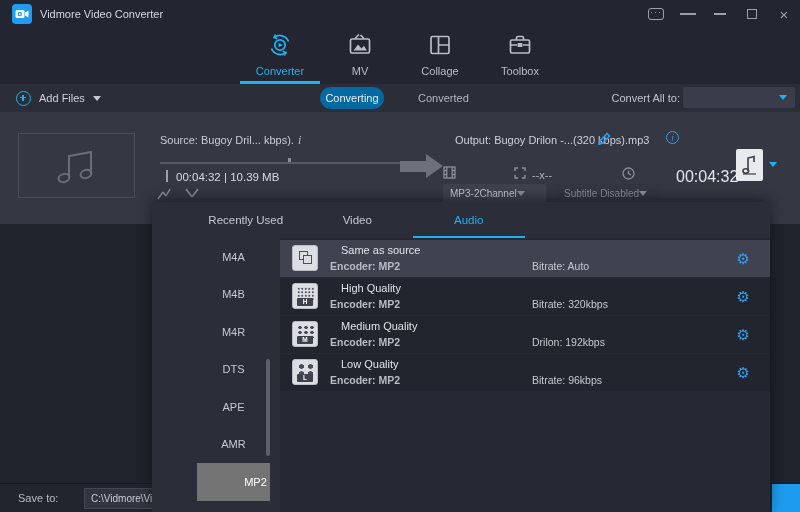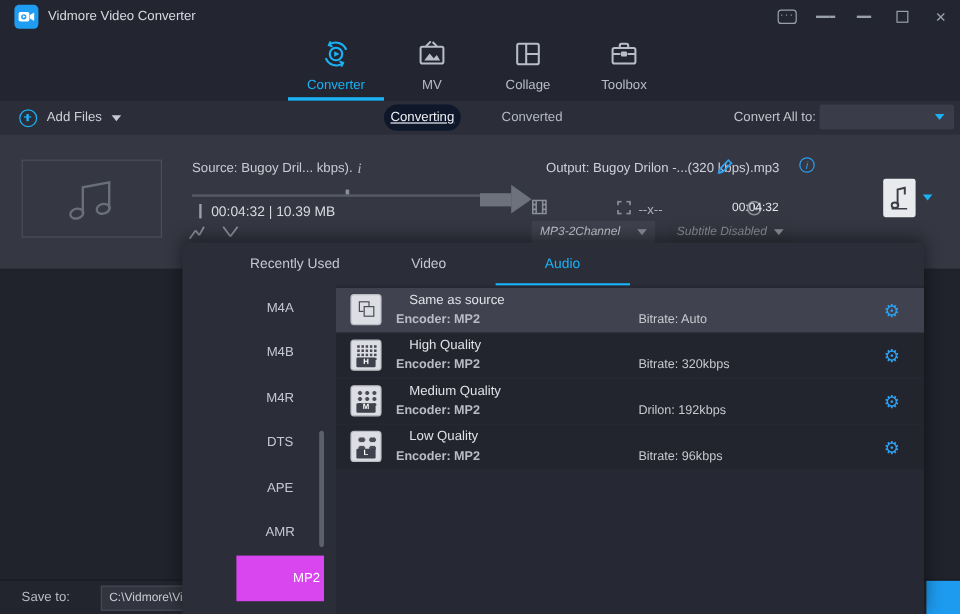--- a/index.html
+++ b/index.html
@@ -31,21 +31,21 @@
   .toolbar{position:absolute;left:0;top:84px;width:800px;height:28px;background:#2b2d38;padding-left:28px;}
   .addfiles{position:absolute;left:16px;top:0;height:28px;display:flex;align-items:center;gap:8px;cursor:pointer;}
   .plus-circle{width:15px;height:15px;border:1.5px solid #1ab1f5;border-radius:50%;position:relative;}
   .plus-circle:before,.plus-circle:after{content:"";position:absolute;background:#1ab1f5;}
   .plus-circle:before{left:3px;top:5.2px;width:6px;height:1.6px;}
   .plus-circle:after{left:5.2px;top:3px;width:1.6px;height:6px;}
   .addfiles .lbl{color:#ced1d8;}
   .caret{width:0;height:0;border-left:4px solid transparent;border-right:4px solid transparent;border-top:5px solid #c6c9d2;}
   .caret.blue{border-top-color:#1ab1f5;}
   .caret.dim{border-top-color:#8a8e99;}
-  .pill{position:absolute;left:320px;top:3px;width:64px;height:22px;background:#0f172a;border-radius:11px;color:#eceef2;display:flex;align-items:center;justify-content:center;cursor:pointer;text-decoration:underline;}
+  .pill{position:absolute;left:320px;top:3px;width:64px;height:22px;background:#0369a1;border-radius:11px;color:#eceef2;display:flex;align-items:center;justify-content:center;cursor:pointer;}
   .converted{position:absolute;left:418px;top:0;height:28px;display:flex;align-items:center;color:#b4b8c2;cursor:pointer;}
   .convertall{position:absolute;right:120px;top:0;height:28px;display:flex;align-items:center;color:#c0c3cc;}
   .cadrop{position:absolute;right:5px;top:3px;width:112px;height:21px;background:#3a3d49;border-radius:2px;display:flex;align-items:center;justify-content:flex-end;padding-right:8px;cursor:pointer;}
 
   
   .filerow{position:absolute;left:0;top:112px;width:800px;height:112px;background:#353743;}
   .thumb{position:absolute;left:18px;top:21px;width:117px;height:65px;border:1px solid #4b4e59;display:flex;align-items:center;justify-content:center;}
   .src-label{position:absolute;left:160px;top:22px;color:#c9ccd4;}
   .info-i{position:absolute;left:298px;top:21px;font-style:italic;font-family:"Liberation Serif",serif;color:#b9bcc5;font-size:12px;}
   .trimline{position:absolute;left:160px;top:50px;width:258px;height:1.5px;background:#565a64;}
@@ -55,43 +55,43 @@
   .mini-ic{position:absolute;color:#8a8e99;}
   .arrow-body{position:absolute;left:400px;top:49px;width:26px;height:11px;background:#6d717c;}
   .arrow-head{position:absolute;left:426px;top:42px;width:0;height:0;border-top:12px solid transparent;border-bottom:12px solid transparent;border-left:17px solid #6d717c;}
   .out-label{position:absolute;left:455px;top:22px;color:#ced1d9;}
   .pencil{position:absolute;left:597px;top:20px;cursor:pointer;}
   .info-circle{position:absolute;left:666px;top:19px;width:13px;height:13px;border:1.4px solid #2f9ff0;border-radius:50%;color:#2f9ff0;font-size:9px;display:flex;align-items:center;justify-content:center;font-style:italic;cursor:pointer;}
   .film-ic{position:absolute;left:443px;top:54px;}
   .expand-ic{position:absolute;left:514px;top:55px;}
   .res-text{position:absolute;left:532px;top:57px;color:#aeb1ba;}
   .clock-ic{position:absolute;left:622px;top:55px;}
-  .out-dur{position:absolute;left:610px;top:56px;color:#e4e6eb;font-size:10px;}
-  .dd{position:absolute;top:72px;height:19px;border-radius:2px;display:flex;align-items:center;justify-content:space-between;padding:0 7px;font-size:10px;cursor:pointer;font-style:italic;}
+  .out-dur{position:absolute;left:676px;top:56px;color:#e4e6eb;font-size:16px;}
+  .dd{position:absolute;top:72px;height:19px;border-radius:2px;display:flex;align-items:center;padding:0 7px;font-size:10px;cursor:pointer;}
   .dd1{left:443px;width:103px;background:#3f424e;color:#c3c6cf;}
   .dd2{left:557px;width:103px;background:#343641;color:#8a8e98;}
   .fmtbox{position:absolute;left:736px;top:37px;width:27px;height:32px;background:#e9eaee;border-radius:2px;display:flex;align-items:center;justify-content:center;cursor:pointer;}
   .fmtcaret{position:absolute;left:769px;top:50px;}
 
   
   .mainarea{position:absolute;left:0;top:224px;width:800px;height:259px;background:#20222c;}
   .footer{position:absolute;left:0;top:483px;width:800px;height:29px;background:#23252e;border-top:1px solid #181a22;}
   .saveto{position:absolute;left:18px;top:8px;color:#b6b9c3;}
   .savepath{position:absolute;left:84px;top:4px;width:128px;height:21px;background:#32343f;border:1px solid #454854;color:#c9ccd4;font-size:10px;display:flex;align-items:center;padding-left:6px;white-space:nowrap;overflow:hidden;cursor:text;}
   .convertbtn{position:absolute;left:772px;top:0;width:28px;height:29px;background:#1d9bef;cursor:pointer;}
 
   
   .panel{position:absolute;left:152px;top:202px;width:618px;height:310px;background:#2b2d39;border-radius:6px 6px 0 0;box-shadow:0 -3px 14px rgba(0,0,0,.45);}
   .ptabs{position:absolute;left:38px;top:0;width:446px;height:36px;display:flex;}
   .ptab{width:111.5px;height:36px;position:relative;display:flex;align-items:center;justify-content:center;color:#c6c9d2;font-size:11.5px;cursor:pointer;}
   .ptab.active{color:#1ab1f5;}
   .ptab.active .punder{position:absolute;left:0;bottom:0;width:100%;height:2.5px;background:#1ab1f5;}
   .sidebar{position:absolute;left:0;top:36px;width:118px;bottom:0;}
   .fmt-item{height:37.5px;display:flex;align-items:center;justify-content:center;color:#c6c9d2;cursor:pointer;margin-left:45px;}
-  .fmt-item.selected{background:#d946ef;color:#fff;padding-left:44px;}
+  .fmt-item.selected{background:#737373;color:#fff;padding-left:44px;}
   .sscroll{position:absolute;left:114px;top:157px;width:4px;height:97px;background:#5c606c;border-radius:2px;cursor:grab;}
   .rows{position:absolute;left:128px;top:36px;right:0;bottom:0;background:#262833;padding-top:2px;}
   .prow{position:relative;height:37px;margin-bottom:1px;background:#23252e;cursor:pointer;}
   .prow.selected{background:#40434f;}
   .picon{position:absolute;left:12px;top:5px;width:26px;height:26px;background:#dcdee3;border-radius:3px;border:1px solid #b9bcc4;}
   .picon .dots{position:absolute;left:4px;top:3px;width:18px;height:13px;}
   .dots-h{background-image:radial-gradient(#4a4d57 1px,transparent 1.3px);background-size:3.5px 3.5px;}
   .dots-m{background-image:radial-gradient(#4a4d57 1.7px,transparent 2px);background-size:6px 5px;}
   .dots-l{background-image:radial-gradient(#4a4d57 2.6px,transparent 3px);background-size:9px 7px;}
   .badge{position:absolute;left:4px;bottom:2px;width:16px;height:8px;background:#3f424c;border-radius:1px;color:#fff;font-size:6.5px;font-weight:bold;text-align:center;line-height:8px;}

